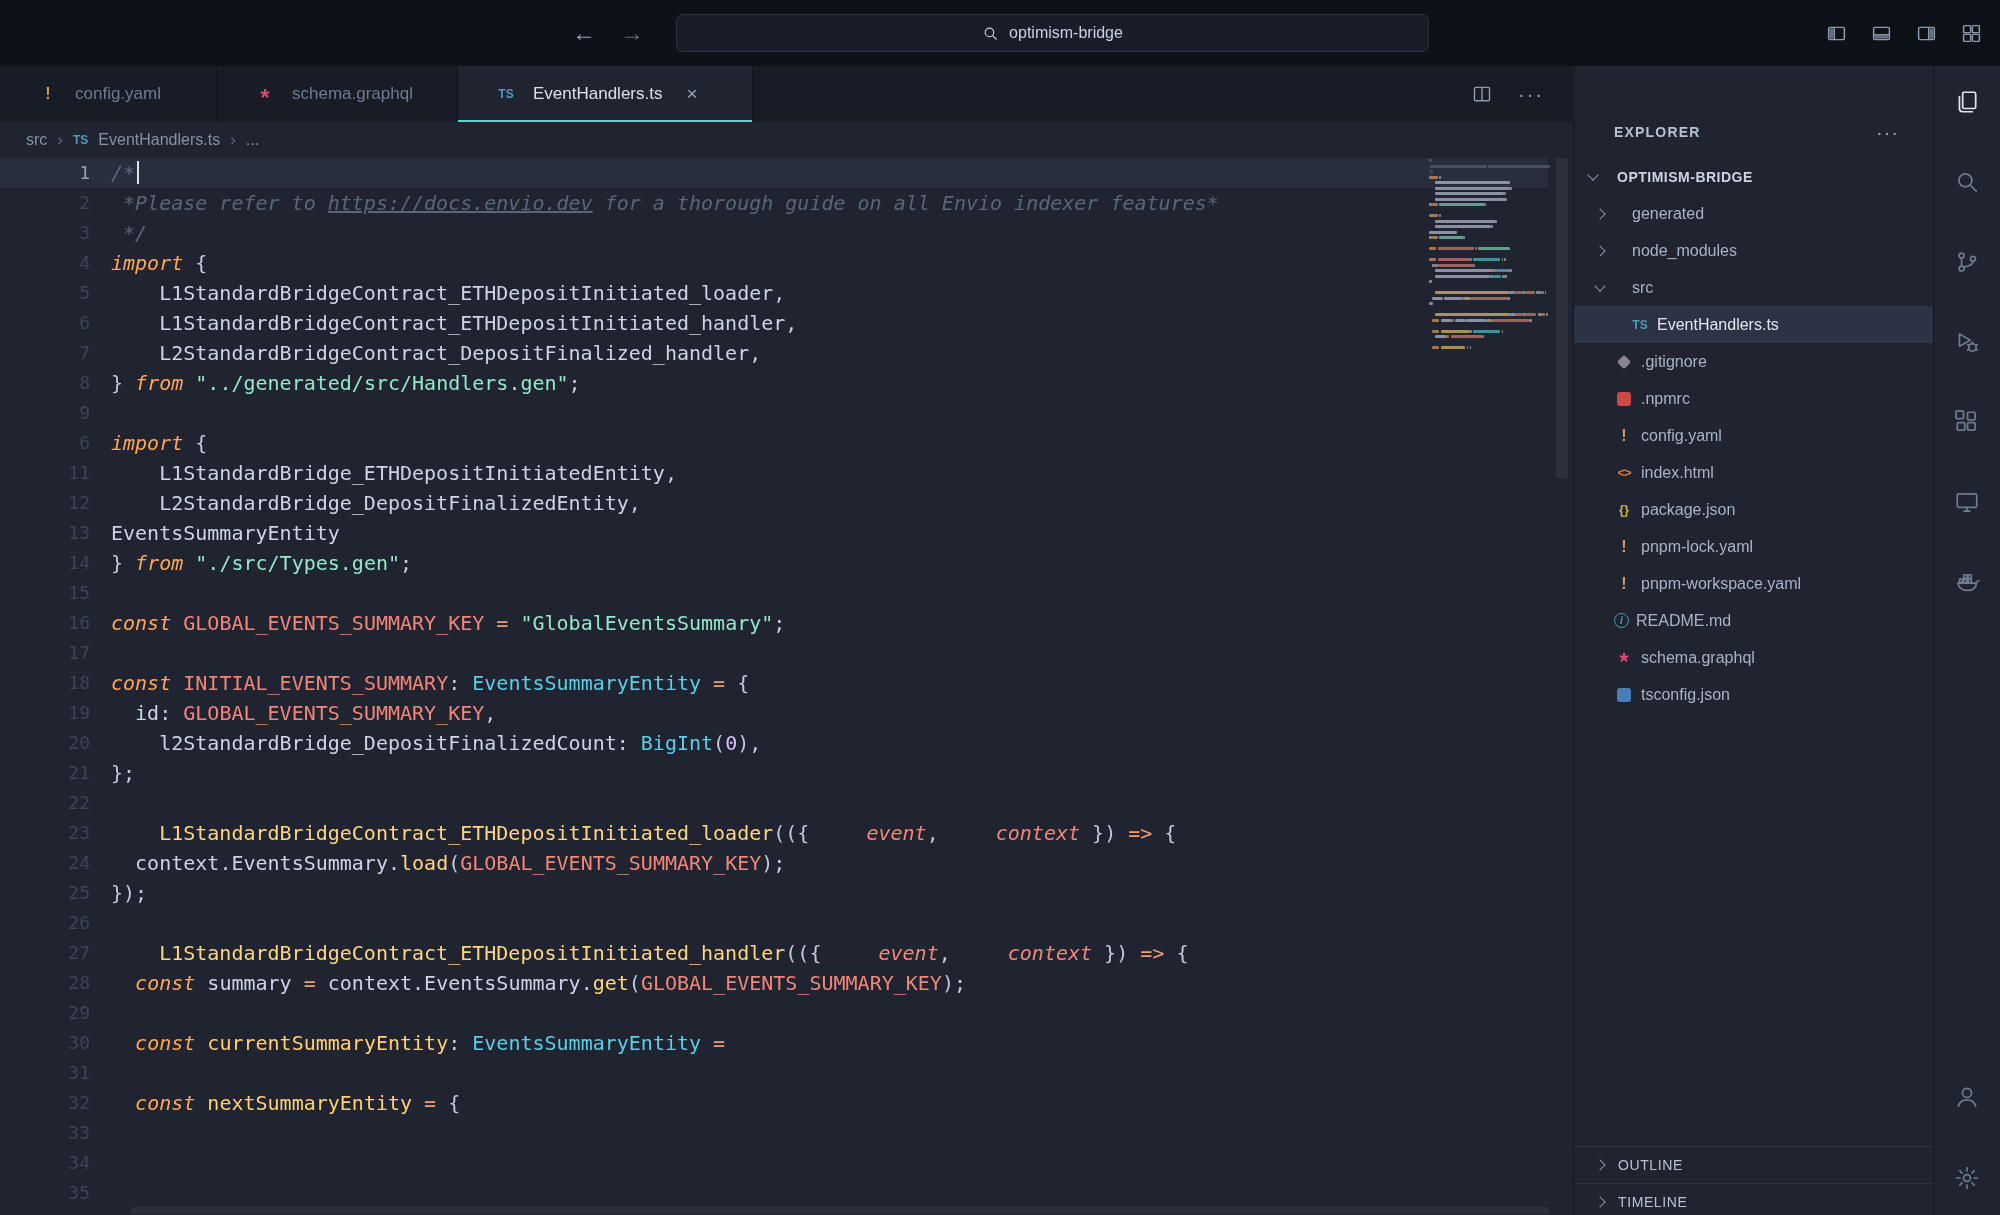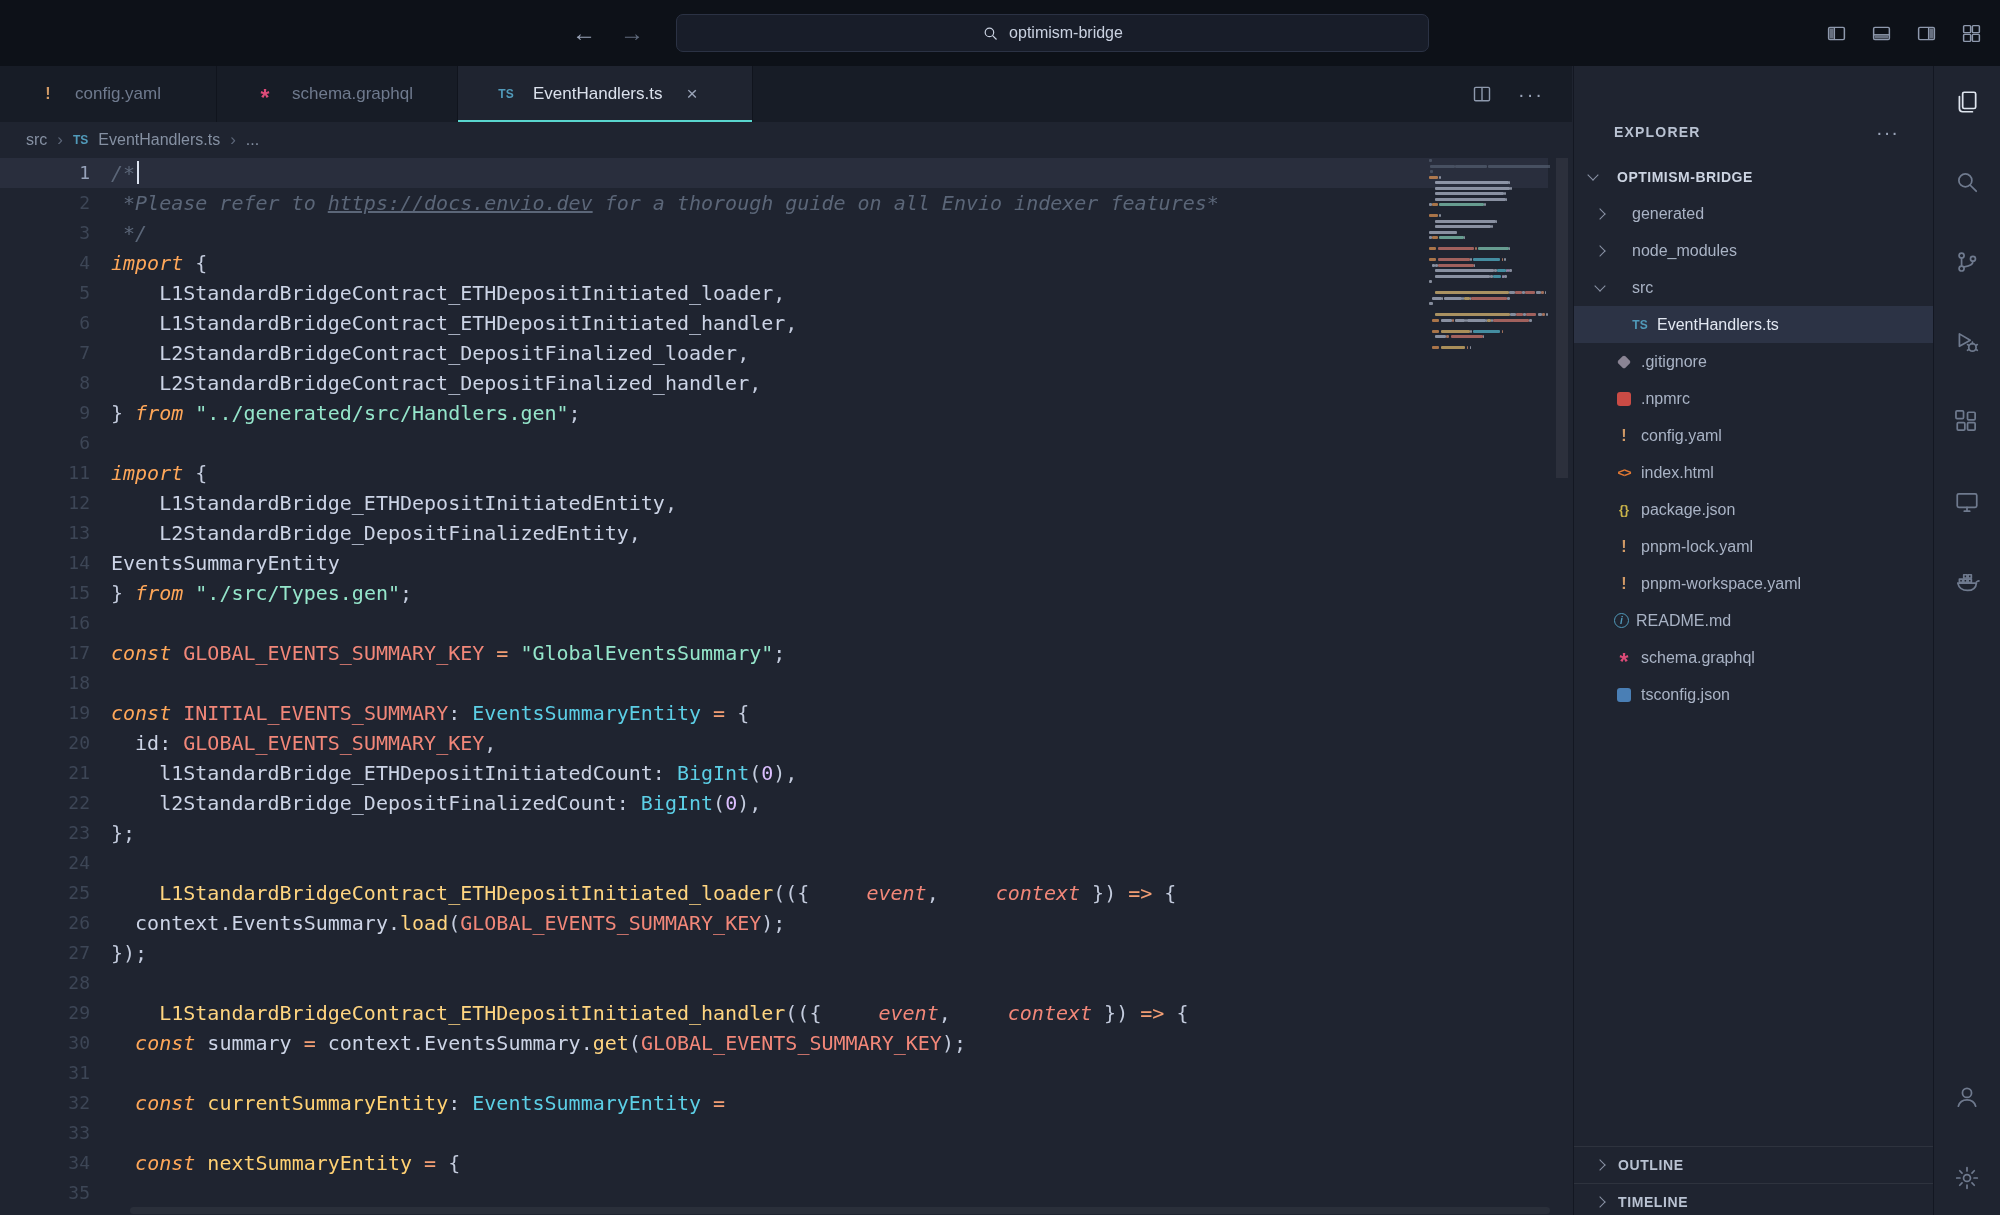--- a/index.html
+++ b/index.html
@@ -89,21 +89,21 @@
   .ico-html { color:#e37933; font-size:13px; letter-spacing:-1px; }
   .ico-json { color:#cbb54a; font-size:13px; }
   .ico-graphql { color:#dd4b78; font-size:23px; line-height:10px; padding-top:8px; }
   .ico-info { color:#519aba; border:1.5px solid #519aba; border-radius:50%; width:15px; height:15px;
               font-size:10px; font-style:italic; font-weight:bold; }
   .ico-git { position:relative; } .ico-git::before { content:""; width:10px; height:10px; background:#8a8494; transform:rotate(45deg); border-radius:2px; }
   .ico-npm::before { content:""; width:14px; height:14px; background:#ca4b45; border-radius:3px; }
   .ico-tsconfig::before { content:""; width:14px; height:14px; background:#4a7fb5; border-radius:3px; }
   .sections { position:absolute; top:1080px; left:0; width:100%; }
   .srow { height:37px; display:flex; align-items:center; padding-left:22px; border-top:1px solid rgba(255,255,255,0.07);
-          font-weight:bold; font-size:14px; letter-spacing:0.6px; color:#b9c2d2; }
+          font-weight:normal; font-size:14px; letter-spacing:0.6px; color:#b9c2d2; }
   .srow .chev { margin-right:14px; }
 
   
   .activitybar { position:absolute; top:66px; left:1933px; width:67px; height:1149px; background:#1f2430;
                  border-left:1px solid #131722; }
   .act-top { display:flex; flex-direction:column; align-items:center; gap:54px; padding-top:23px; }
   .act-bottom { position:absolute; bottom:24px; left:0; width:100%; display:flex; flex-direction:column; align-items:center; gap:55px; }
   .aicon { color:#6f7a8e; }
   .aicon.on { color:#dfe5ee; }
   .aicon svg { stroke:currentColor; fill:none; stroke-width:1.6; stroke-linecap:round; stroke-linejoin:round; }
@@ -232,35 +232,33 @@
         <div class="ln">34</div>
         <div class="ln">35</div>
       </div>
     <div class="code">
         <div class="cl"><span class="tk cm">/*</span><span class="cursor"></span></div>
         <div class="cl"><span class="tk cm"> *Please refer to </span><span class="tk cml">https://docs.envio.dev</span><span class="tk cm"> for a thorough guide on all Envio indexer features*</span></div>
         <div class="cl"><span class="tk cm"> */</span></div>
         <div class="cl"><span class="tk kw">import</span><span class="tk pn"> {</span></div>
         <div class="cl"><span class="tk id">    L1StandardBridgeContract_ETHDepositInitiated_loader</span><span class="tk pn">,</span></div>
         <div class="cl"><span class="tk id">    L1StandardBridgeContract_ETHDepositInitiated_handler</span><span class="tk pn">,</span></div>
-        <div class="cl"><span class="tk id">    L2StandardBridgeContract_DepositFinalized_loader</span><span class="tk pn">,</span></div>
         <div class="cl"><span class="tk id">    L2StandardBridgeContract_DepositFinalized_handler</span><span class="tk pn">,</span></div>
         <div class="cl"><span class="tk pn">} </span><span class="tk kw">from</span><span class="tk pn"> </span><span class="tk st">"../generated/src/Handlers.gen"</span><span class="tk pn">;</span></div>
         <div class="cl"></div>
         <div class="cl"><span class="tk kw">import</span><span class="tk pn"> {</span></div>
         <div class="cl"><span class="tk id">    L1StandardBridge_ETHDepositInitiatedEntity</span><span class="tk pn">,</span></div>
         <div class="cl"><span class="tk id">    L2StandardBridge_DepositFinalizedEntity</span><span class="tk pn">,</span></div>
         <div class="cl"><span class="tk id">EventsSummaryEntity</span></div>
         <div class="cl"><span class="tk pn">} </span><span class="tk kw">from</span><span class="tk pn"> </span><span class="tk st">"./src/Types.gen"</span><span class="tk pn">;</span></div>
         <div class="cl"></div>
         <div class="cl"><span class="tk kw">const</span><span class="tk pn"> </span><span class="tk cn">GLOBAL_EVENTS_SUMMARY_KEY</span><span class="tk pn"> </span><span class="tk op">=</span><span class="tk pn"> </span><span class="tk st">"GlobalEventsSummary"</span><span class="tk pn">;</span></div>
         <div class="cl"></div>
         <div class="cl"><span class="tk kw">const</span><span class="tk pn"> </span><span class="tk cn">INITIAL_EVENTS_SUMMARY</span><span class="tk pn">: </span><span class="tk ty">EventsSummaryEntity</span><span class="tk pn"> </span><span class="tk op">=</span><span class="tk pn"> {</span></div>
         <div class="cl"><span class="tk id">  id</span><span class="tk pn">: </span><span class="tk cn">GLOBAL_EVENTS_SUMMARY_KEY</span><span class="tk pn">,</span></div>
-        <div class="cl"><span class="tk id">    l1StandardBridge_ETHDepositInitiatedCount</span><span class="tk pn">: </span><span class="tk ty">BigInt</span><span class="tk pn">(</span><span class="tk nm">0</span><span class="tk pn">),</span></div>
         <div class="cl"><span class="tk id">    l2StandardBridge_DepositFinalizedCount</span><span class="tk pn">: </span><span class="tk ty">BigInt</span><span class="tk pn">(</span><span class="tk nm">0</span><span class="tk pn">),</span></div>
         <div class="cl"><span class="tk pn">};</span></div>
         <div class="cl"></div>
         <div class="cl"><span class="tk fn">    L1StandardBridgeContract_ETHDepositInitiated_loader</span><span class="tk pn">(({ </span><span class="tk pr">event</span><span class="tk pn">, </span><span class="tk pr">context</span><span class="tk pn"> }) </span><span class="tk op">=&gt;</span><span class="tk pn"> {</span></div>
         <div class="cl"><span class="tk id">  context</span><span class="tk pn">.</span><span class="tk id">EventsSummary</span><span class="tk pn">.</span><span class="tk fn">load</span><span class="tk pn">(</span><span class="tk cn">GLOBAL_EVENTS_SUMMARY_KEY</span><span class="tk pn">);</span></div>
         <div class="cl"><span class="tk pn">});</span></div>
         <div class="cl"></div>
         <div class="cl"><span class="tk fn">    L1StandardBridgeContract_ETHDepositInitiated_handler</span><span class="tk pn">(({ </span><span class="tk pr">event</span><span class="tk pn">, </span><span class="tk pr">context</span><span class="tk pn"> }) </span><span class="tk op">=&gt;</span><span class="tk pn"> {</span></div>
         <div class="cl"><span class="tk pn">  </span><span class="tk kw">const</span><span class="tk id"> summary </span><span class="tk op">=</span><span class="tk id"> context</span><span class="tk pn">.</span><span class="tk id">EventsSummary</span><span class="tk pn">.</span><span class="tk fn">get</span><span class="tk pn">(</span><span class="tk cn">GLOBAL_EVENTS_SUMMARY_KEY</span><span class="tk pn">);</span></div>
         <div class="cl"></div>

